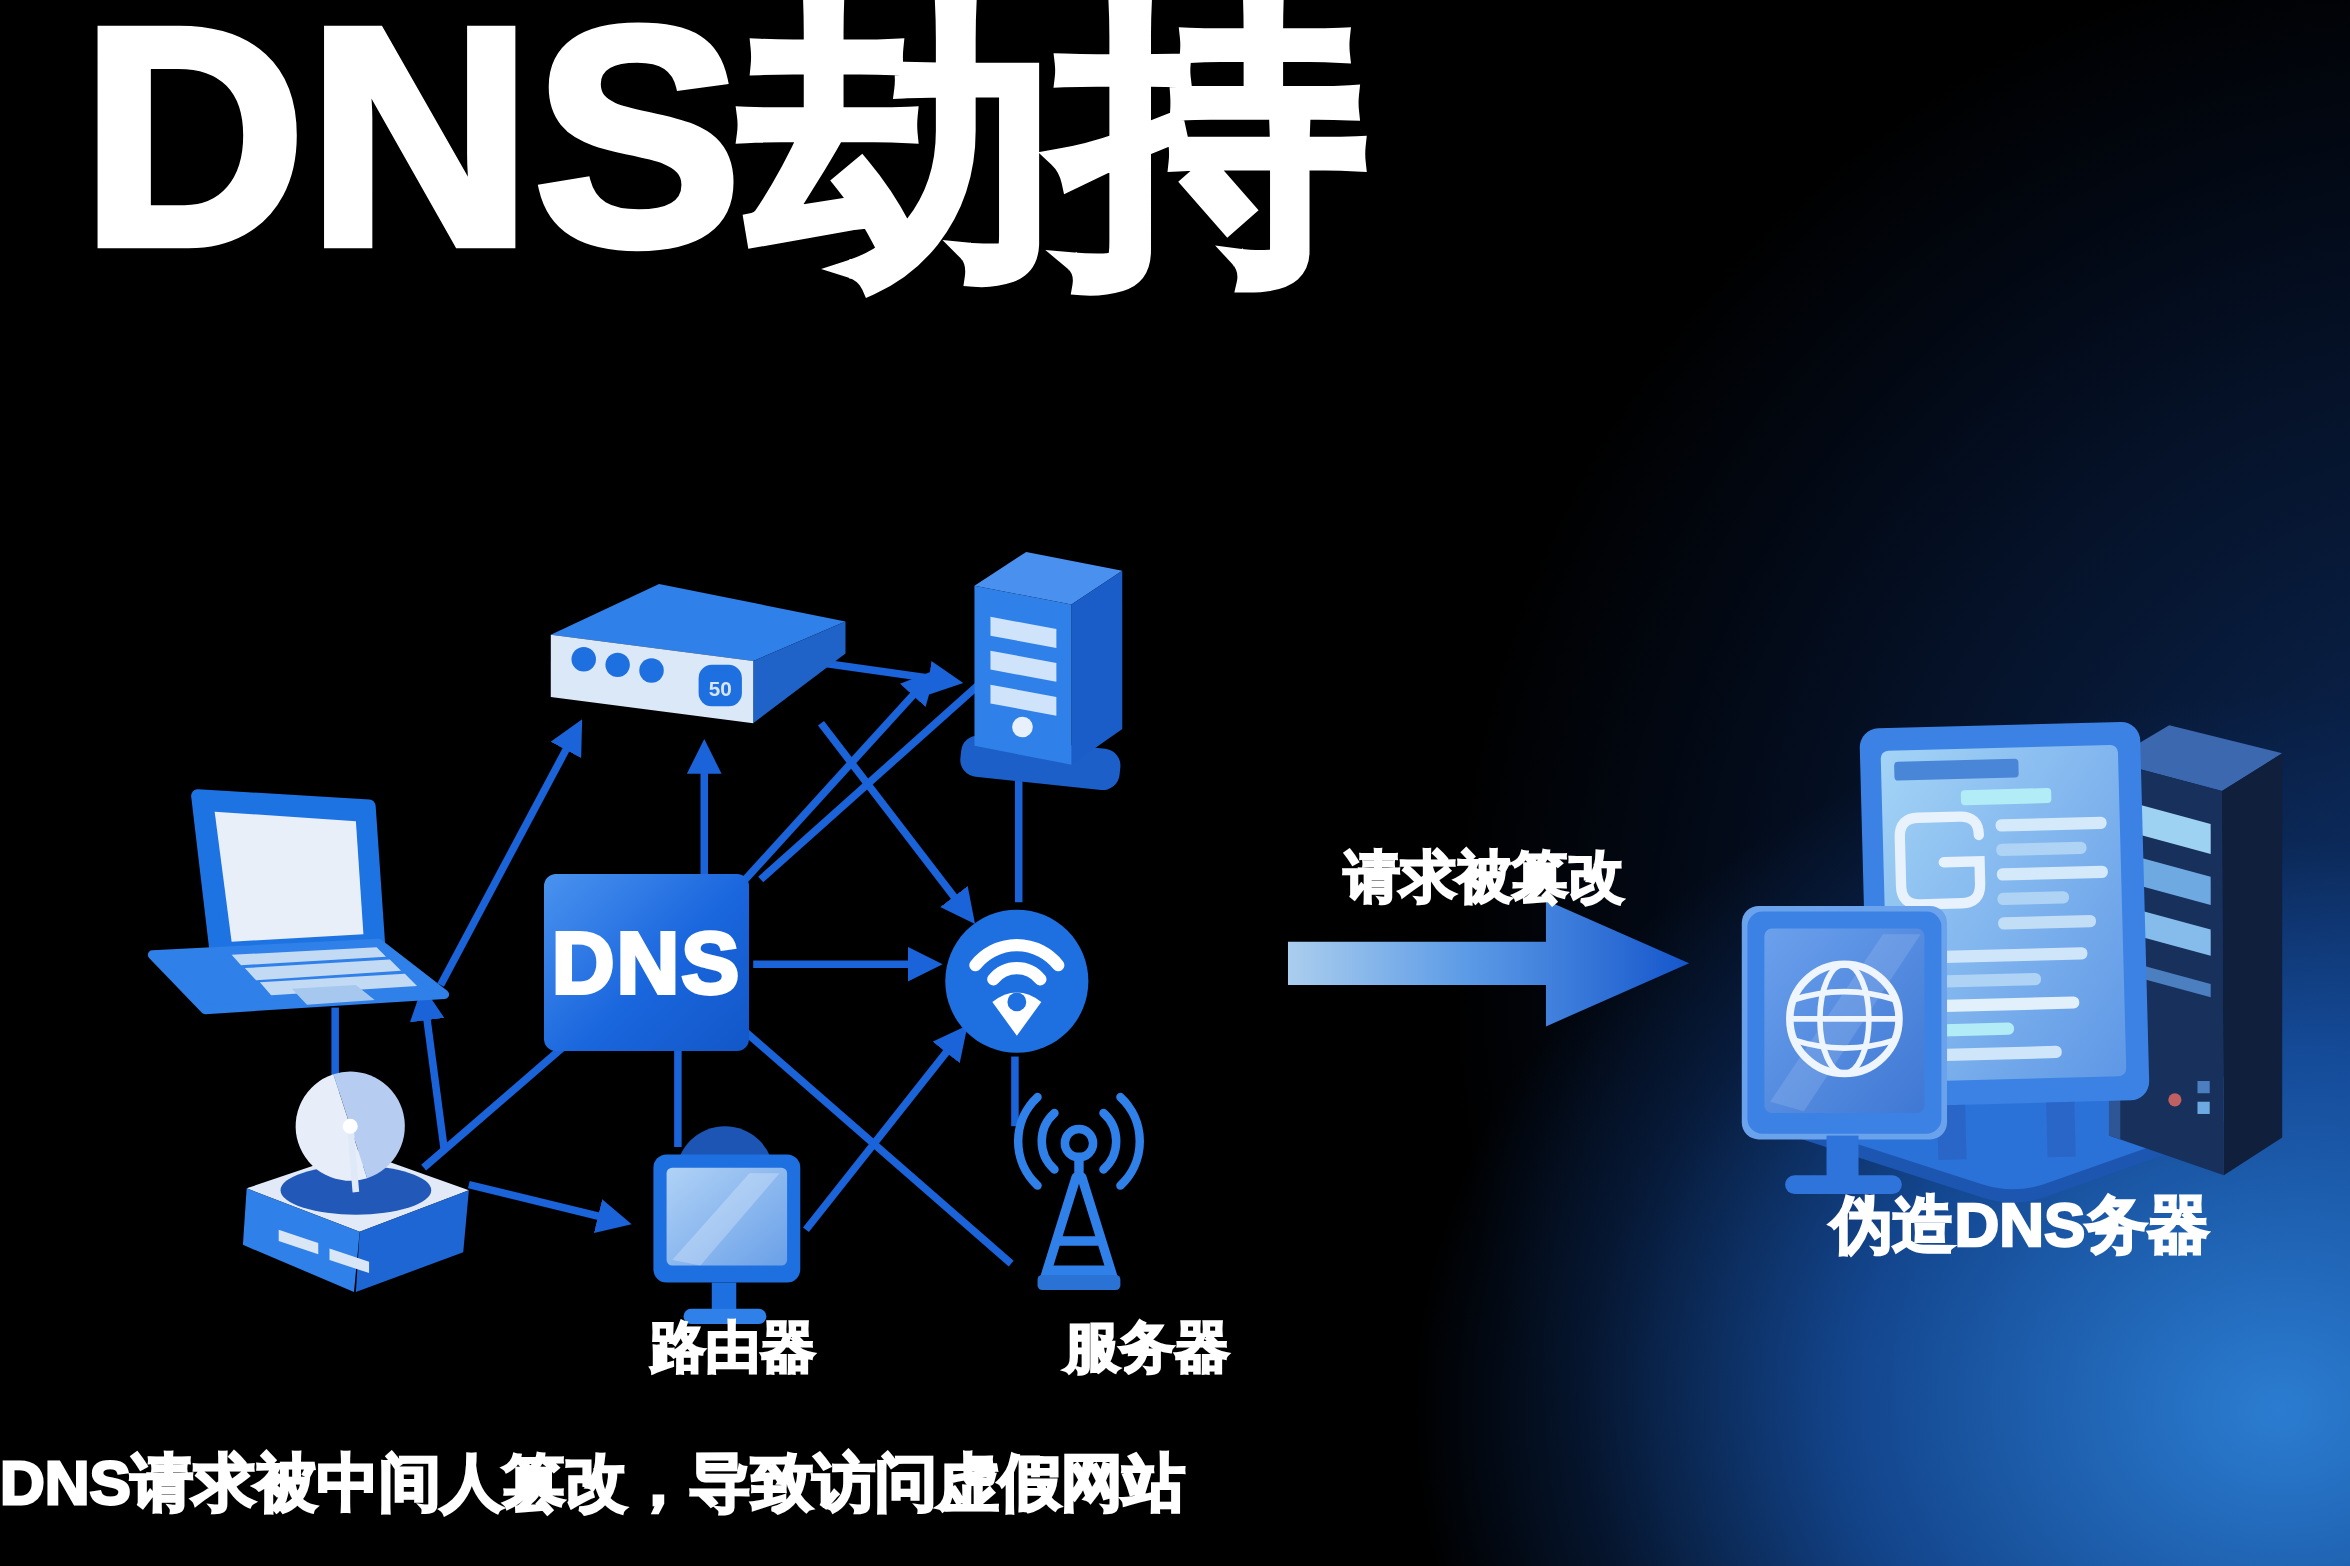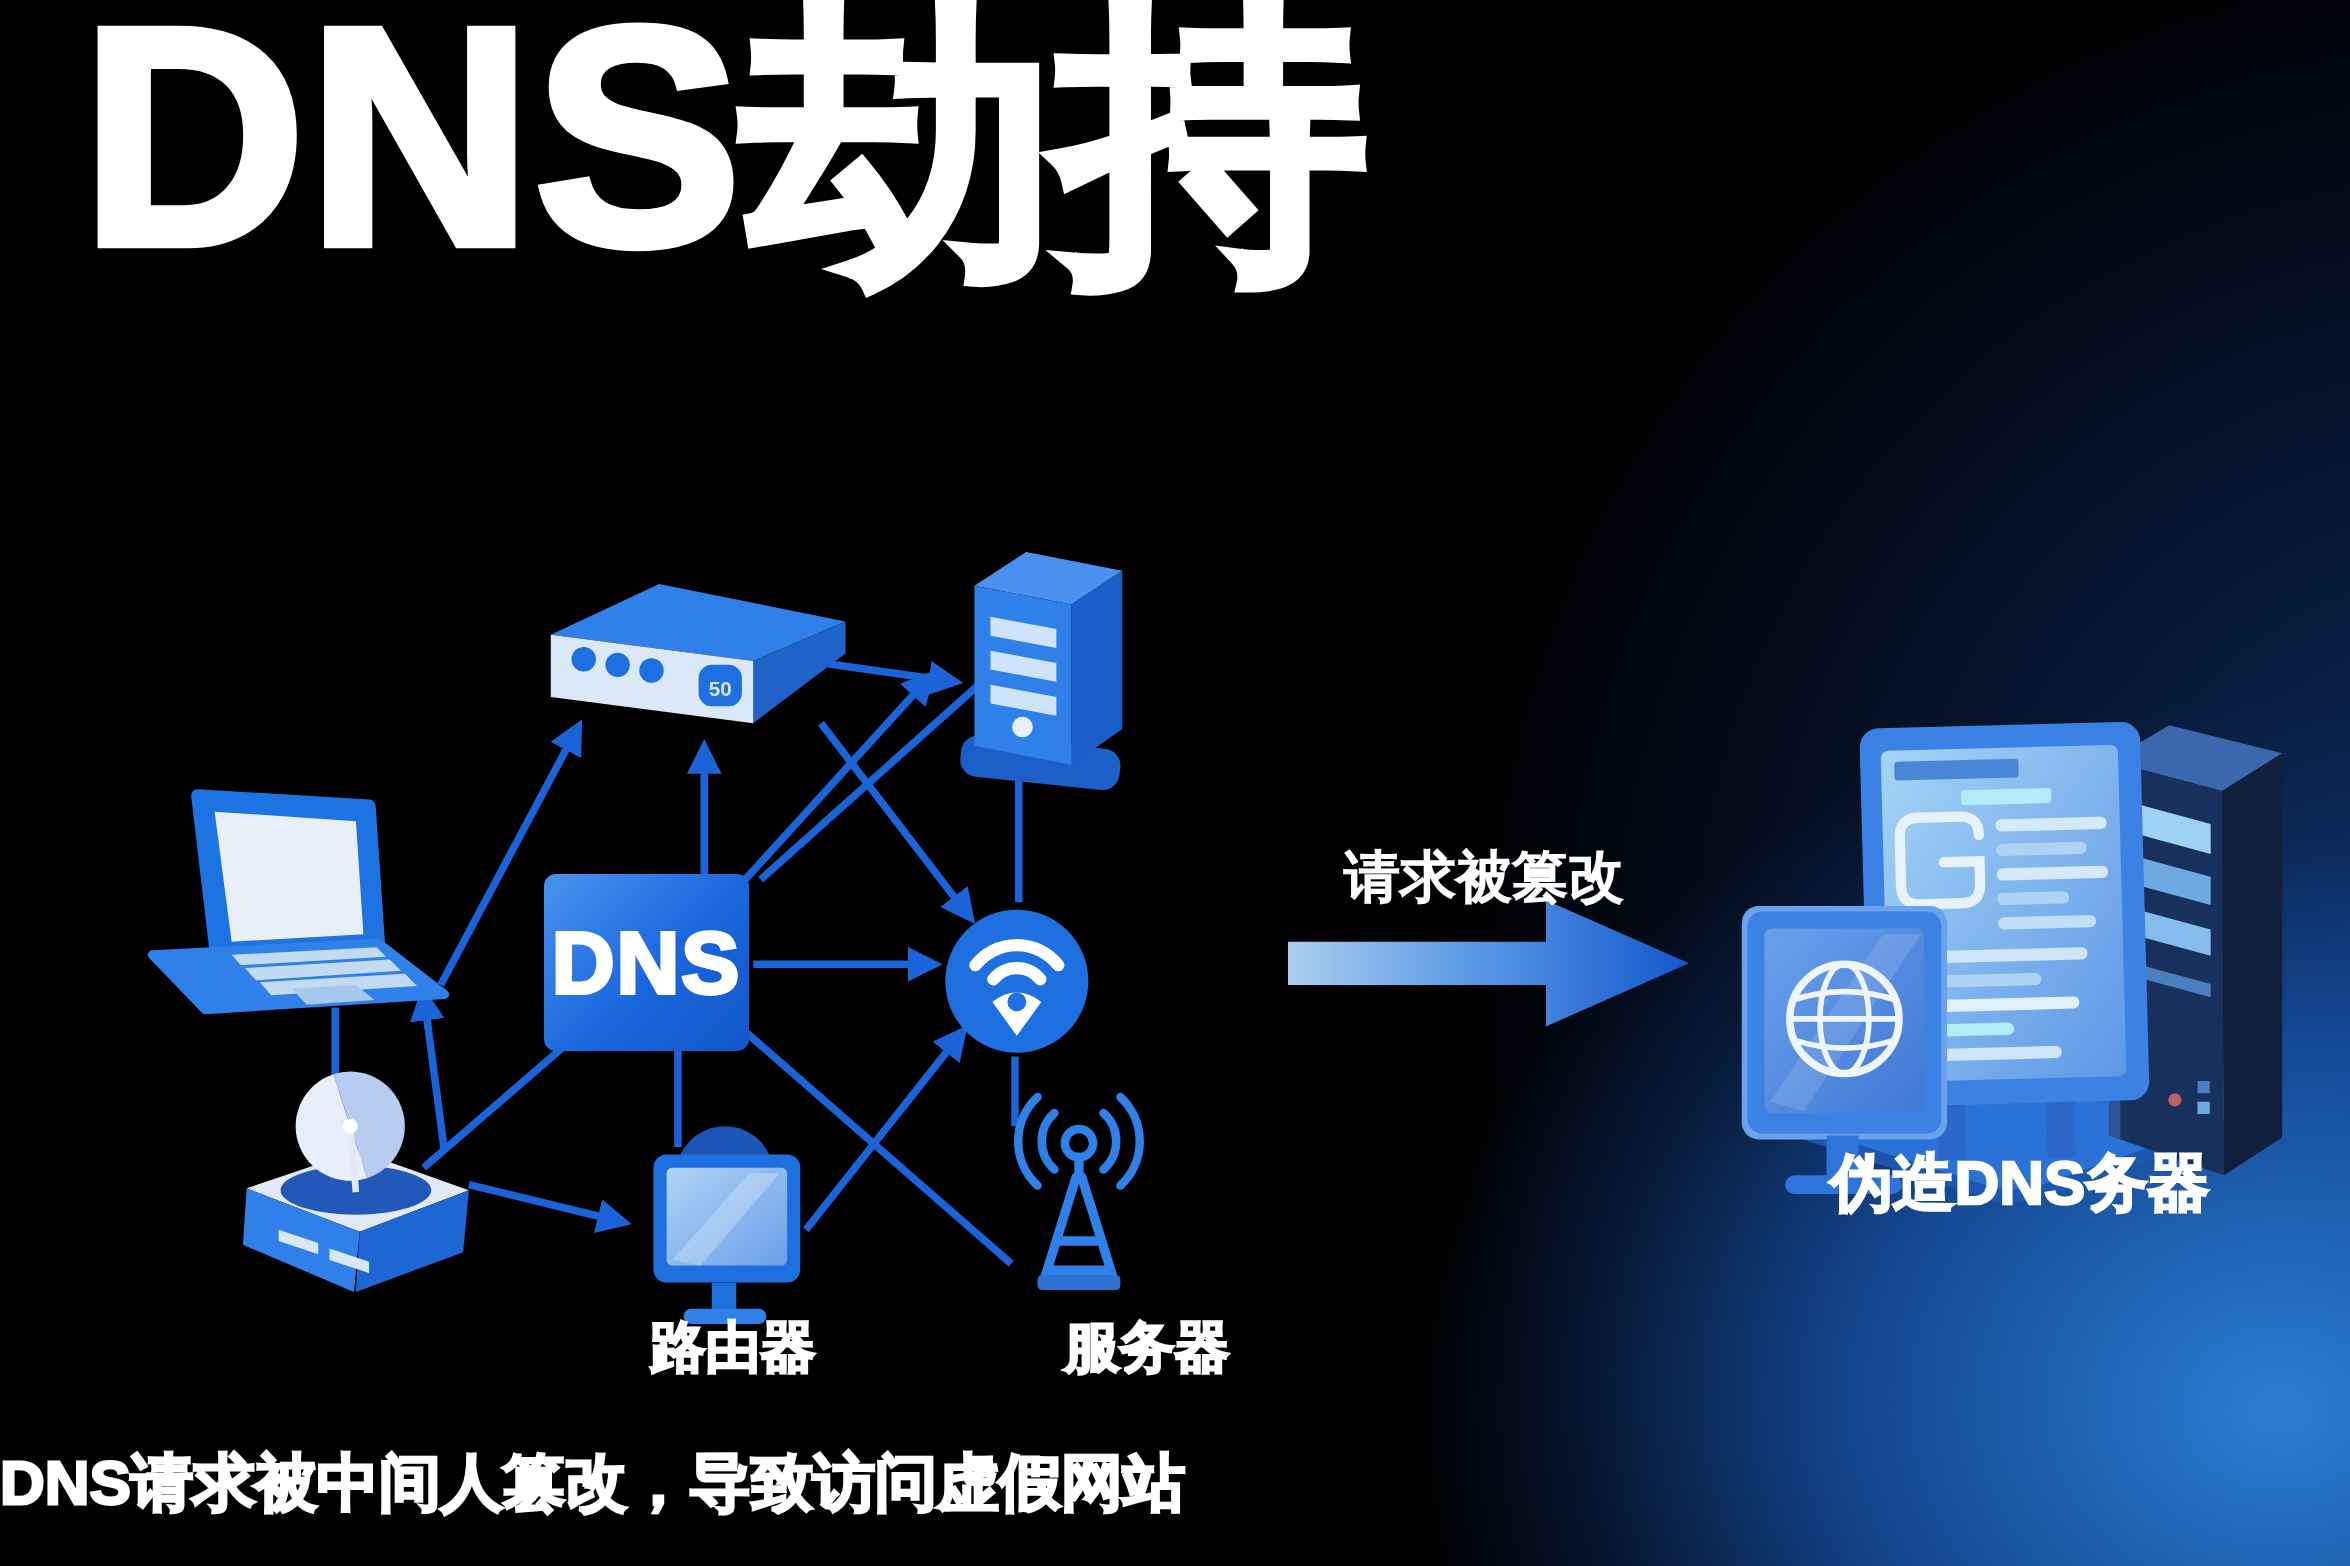--- a/index.html
+++ b/index.html
@@ -7,22 +7,22 @@
     position:relative;width:2350px;height:1567px;overflow:hidden;
     font-family:"Liberation Sans",sans-serif;
     background:
       radial-gradient(1083px 895px at 97% 90%, rgba(45,130,218,.95) 0%, rgba(24,88,178,.75) 40%, rgba(12,46,100,.45) 64%, rgba(0,0,0,0) 80%),
       radial-gradient(1412px 1412px at 106% 62%, rgba(14,48,104,.9) 0%, rgba(7,25,58,.55) 50%, rgba(0,0,0,0) 74%),
       #000;
   }
   .txt{position:absolute;color:#fff;white-space:nowrap;}
   .title{left:81px;top:-42px;font-size:311px;line-height:1.15;font-weight:900;letter-spacing:1.9px;-webkit-text-stroke:8.5px #fff;}
   .node-label{font-size:55px;font-weight:700;-webkit-text-stroke:2.4px #fff;transform:translateX(-50%);}
-  .tamper-label{left:1320px;top:840px;width:328px;text-align:center;font-size:56px;font-weight:400;-webkit-text-stroke:2.4px #fff;}
-  .fake-label{left:1766px;top:1141px;width:508px;text-align:center;font-size:62px;font-weight:700;-webkit-text-stroke:2.4px #fff;}
+  .tamper-label{left:1320px;top:840px;width:328px;text-align:center;font-size:56px;font-weight:700;-webkit-text-stroke:2.4px #fff;}
+  .fake-label{left:1766px;top:1183px;width:508px;text-align:center;font-size:62px;font-weight:700;-webkit-text-stroke:2.4px #fff;}
   .caption{left:0;top:1441px;width:100%;text-align:left;font-size:62px;font-weight:700;-webkit-text-stroke:2.8px #fff;}
   .dns-box{
     left:544px;top:874px;width:205px;height:177px;border-radius:12px;
     background:linear-gradient(135deg,#4a93f0 0%,#1a66dd 55%,#1257c8 100%);
     display:flex;align-items:center;justify-content:center;
     font-size:87px;font-weight:800;letter-spacing:1.9px;-webkit-text-stroke:3.8px #fff;
   }
   svg.art{position:absolute;left:0;top:0;}
 </style>
 </head>

